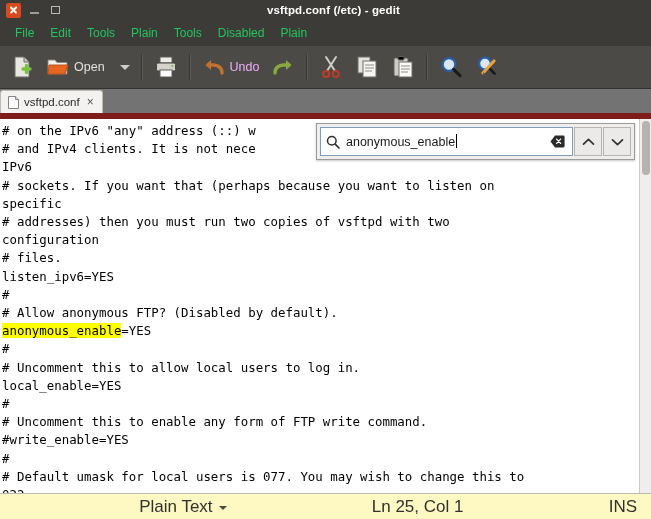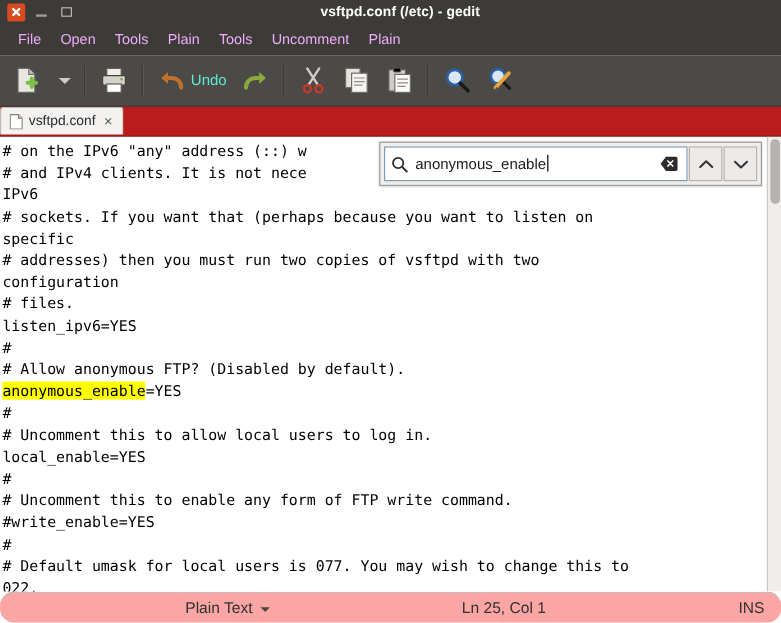--- a/index.html
+++ b/index.html
@@ -91,21 +91,21 @@
   .menubar {
     height: 26px;
     background: #3c3b37;
     display: flex;
     align-items: center;
     padding-left: 8px;
     gap: 2px;
     flex: 0 0 auto;
   }
   .menu-item {
-    color: #f0abfc;
+    color: #22c55e;
     font-size: 12px;
     padding: 3px 7px;
     cursor: default;
     white-space: nowrap;
   }
 
   
   .toolbar {
     height: 42px;
     background: #4b4a46;
@@ -121,44 +121,45 @@
     gap: 4px;
     padding: 3px 6px;
     border-radius: 3px;
     cursor: default;
   }
   .tb-label {
     color: #e3e1de;
     font-size: 12.5px;
     white-space: nowrap;
   }
-  .tb-label.disabled { color: #5eead4; }
+  .tb-label.disabled { color: #f0abfc; }
   .tb-sep {
     width: 1px;
     height: 26px;
     background: #3a3936;
     border-right: 1px solid #5b5a55;
     margin: 0 5px;
   }
   .tb-ico { width: 24px; height: 24px; display:block; }
   .caret-down {
     width: 0; height: 0;
     border-left: 5px solid transparent;
     border-right: 5px solid transparent;
     border-top: 5px solid #cfcdc9;
     margin-left: 3px;
   }
 
   
   .tabstrip {
     height: 24px;
-    background: #b91c1c;
-    display: flex;
-    flex: 0 0 auto;
-    border-bottom: 1px solid #7f1d1d;
+    background: #737373;
+    display: flex;
+    align-items: flex-end;
+    flex: 0 0 auto;
+    border-bottom: 6px solid #7f1d1d;
   }
   .tab {
     height: 23px;
     display: flex;
     align-items: center;
     gap: 5px;
     padding: 0 8px 0 7px;
     background: #f3f2f0;
     border: 1px solid #bdb9b3;
     border-bottom: none;
@@ -278,29 +279,28 @@
     display: flex;
     align-items: center;
     justify-content: center;
     margin-left: 1px;
   }
   .chev { width: 13px; height: 10px; display:block; }
 
   
   .statusbar {
     height: 25px;
-    background: #fca5a5;
+    background: #fef9c3;
     border-top: 1px solid #bdb9b3;
     display: flex;
     align-items: center;
     flex: 0 0 auto;
-    font-size: 13px;
+    font-size: 17px;
     color: #32312e;
     padding-right: 8px;
-    border-radius: 12px;
   }
   .sb-spacer { flex: 1 1 auto; }
   .sb-item {
     display: flex;
     align-items: center;
     gap: 4px;
     padding: 2px 6px;
     white-space: nowrap;
     cursor: default;
   }
@@ -323,38 +323,45 @@
     <div class="wbtns">
       <div class="wbtn close"></div>
       <div class="wbtn min"></div>
       <div class="wbtn max"></div>
     </div>
     <div class="title-text">vsftpd.conf (/etc) - gedit</div>
   </div>
 
   <div class="menubar">
     <div class="menu-item">File</div>
-    <div class="menu-item">Open</div>
+    <div class="menu-item">Edit</div>
     <div class="menu-item">Tools</div>
     <div class="menu-item">Plain</div>
     <div class="menu-item">Tools</div>
-    <div class="menu-item">Uncomment</div>
+    <div class="menu-item">Disabled</div>
     <div class="menu-item">Plain</div>
   </div>
 
   <div class="toolbar">
 
     <div class="tb-item">
       <svg class="tb-ico" viewBox="0 0 24 24">
         <path d="M5 2h9l5 5v15H5z" fill="#e9e7e2" stroke="#6d6b66" stroke-width="1"></path>
         <path d="M14 2v5h5" fill="#c9c6c0" stroke="#6d6b66" stroke-width="1"></path>
         <path d="M13 14h7M16.5 10.5v7" stroke="#79c043" stroke-width="3.4" stroke-linecap="round"></path>
       </svg>
     </div>
 
+    <div class="tb-item">
+      <svg class="tb-ico" viewBox="0 0 24 24">
+        <path d="M2 5h7l2 2.5h10V19H2z" fill="#f4f1ec" stroke="#8a8782" stroke-width="0.9"></path>
+        <path d="M3 10h19l-3 9H2z" fill="#e8651f" stroke="#b34c12" stroke-width="0.9"></path>
+      </svg>
+      <span class="tb-label">Open</span>
+    </div>
     <div class="tb-item">
       <span class="caret-down"></span>
     </div>
 
 
     <div class="tb-sep"></div>
 
     <div class="tb-item">
       <svg class="tb-ico" viewBox="0 0 24 24">
         <rect x="6" y="2" width="12" height="6" fill="#f0eee9" stroke="#5f5d59" stroke-width="1"></rect>

